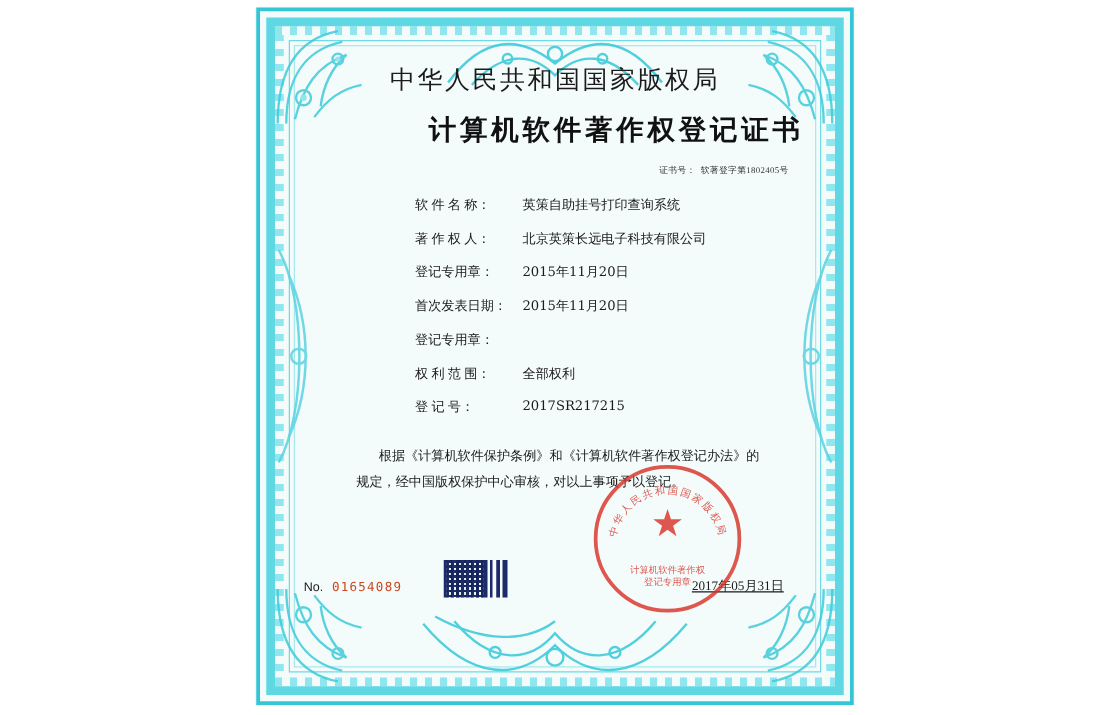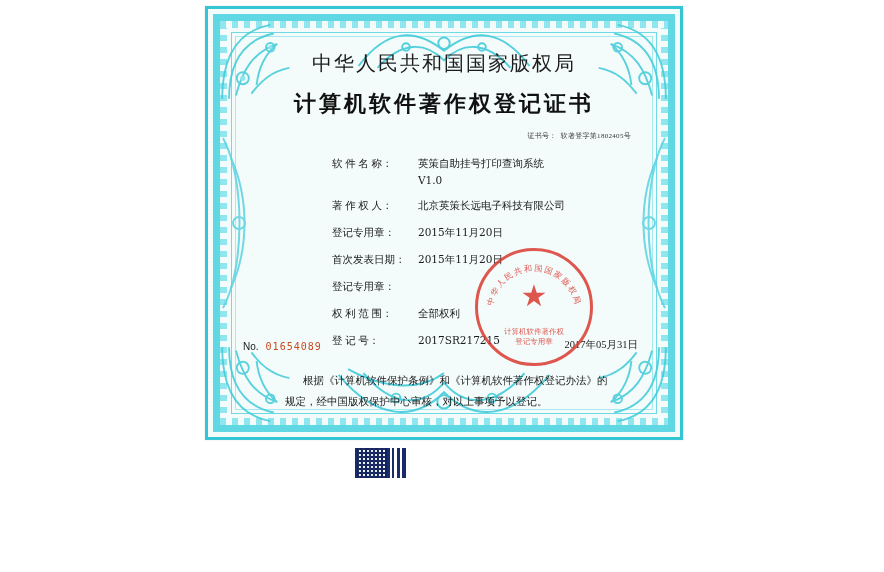--- a/index.html
+++ b/index.html
@@ -11,21 +11,21 @@
   }
   .page{
     position:relative;
     width:884px;height:572px;
     background:#ffffff;
   }
   
   .sheet{
     position:absolute;
     left:205px;top:6px;
-    width:478px;height:434px;
+    width:478px;height:558px;
     background:#f4fbfb;
     box-shadow:0 0 2px rgba(0,0,0,.10);
   }
   
   .border-outer{
     position:absolute;left:0;top:0;right:0;bottom:0;
     border:3px solid #35c6d6;
   }
   .border-mid{
     position:absolute;left:8px;top:8px;right:8px;bottom:8px;
@@ -65,21 +65,21 @@
     position:absolute;left:40px;top:44px;right:40px;bottom:40px;
   }
   .title1{
     text-align:center;
     font-size:20px;
     letter-spacing:2px;
     color:#1b1b1b;
     font-family:"DejaVu Serif", serif;
   }
   .title2{
-    text-align:center;
+    text-align:right;
     font-size:22px;
     font-weight:bold;
     letter-spacing:3px;
     margin-top:12px;
     color:#111;
     font-family:"DejaVu Serif", serif;
   }
   .certno{
     text-align:right;
     font-size:7px;
@@ -128,22 +128,22 @@
     opacity:.95;
   }
   .serial{
     position:absolute;left:-2px;bottom:48px;
     font-size:10px;color:#c9491f;
     font-family:"DejaVu Sans Mono", monospace;
     letter-spacing:1px;
   }
   .serial .no{color:#1a1a1a;font-family:Liberation Sans, sans-serif;letter-spacing:0;}
   .date{
-    position:absolute;right:5px;bottom:48px;
-    font-size:10.5px;color:#1a1a1a;
+    position:absolute;right:16px;bottom:48px;
+    font-size:10.5px;color:#1a1a1a;text-decoration:underline;
   }
   
   .seal{
     position:absolute;
     right:50px;bottom:34px;
     width:112px;height:112px;
     border:3px solid #d8342a;
     border-radius:50%;
     color:#d8342a;
     opacity:.82;
@@ -260,21 +260,20 @@
 
       <div class="certno">
         <span class="label">证书号：</span><span>软著登字第1802405号</span>
       </div>
 
       <div class="rows">
         <div class="row">
           <div class="k">软 件 名 称：</div>
           <div class="v">
             <span>英策自助挂号打印查询系统</span>
-            <span class="v2">V1.0</span>
           </div>
         </div>
         <div class="row">
           <div class="k">著 作 权 人：</div>
           <div class="v">北京英策长远电子科技有限公司</div>
         </div>
         <div class="row">
           <div class="k">登记专用章：</div>
           <div class="v">2015年11月20日</div>
         </div>

